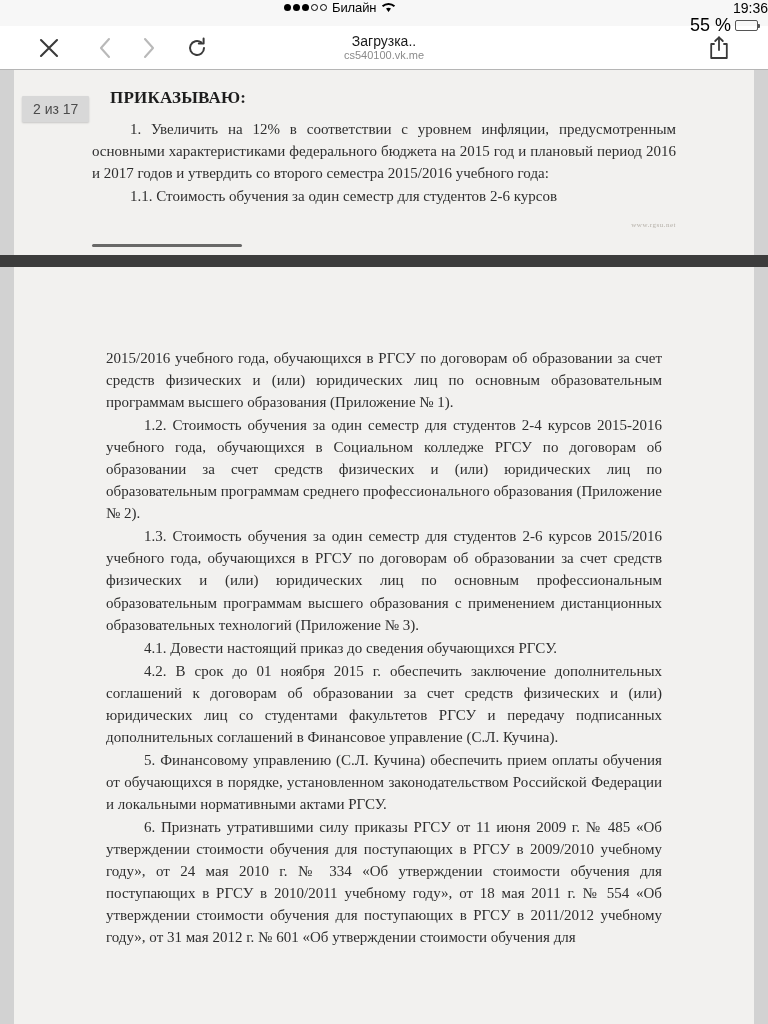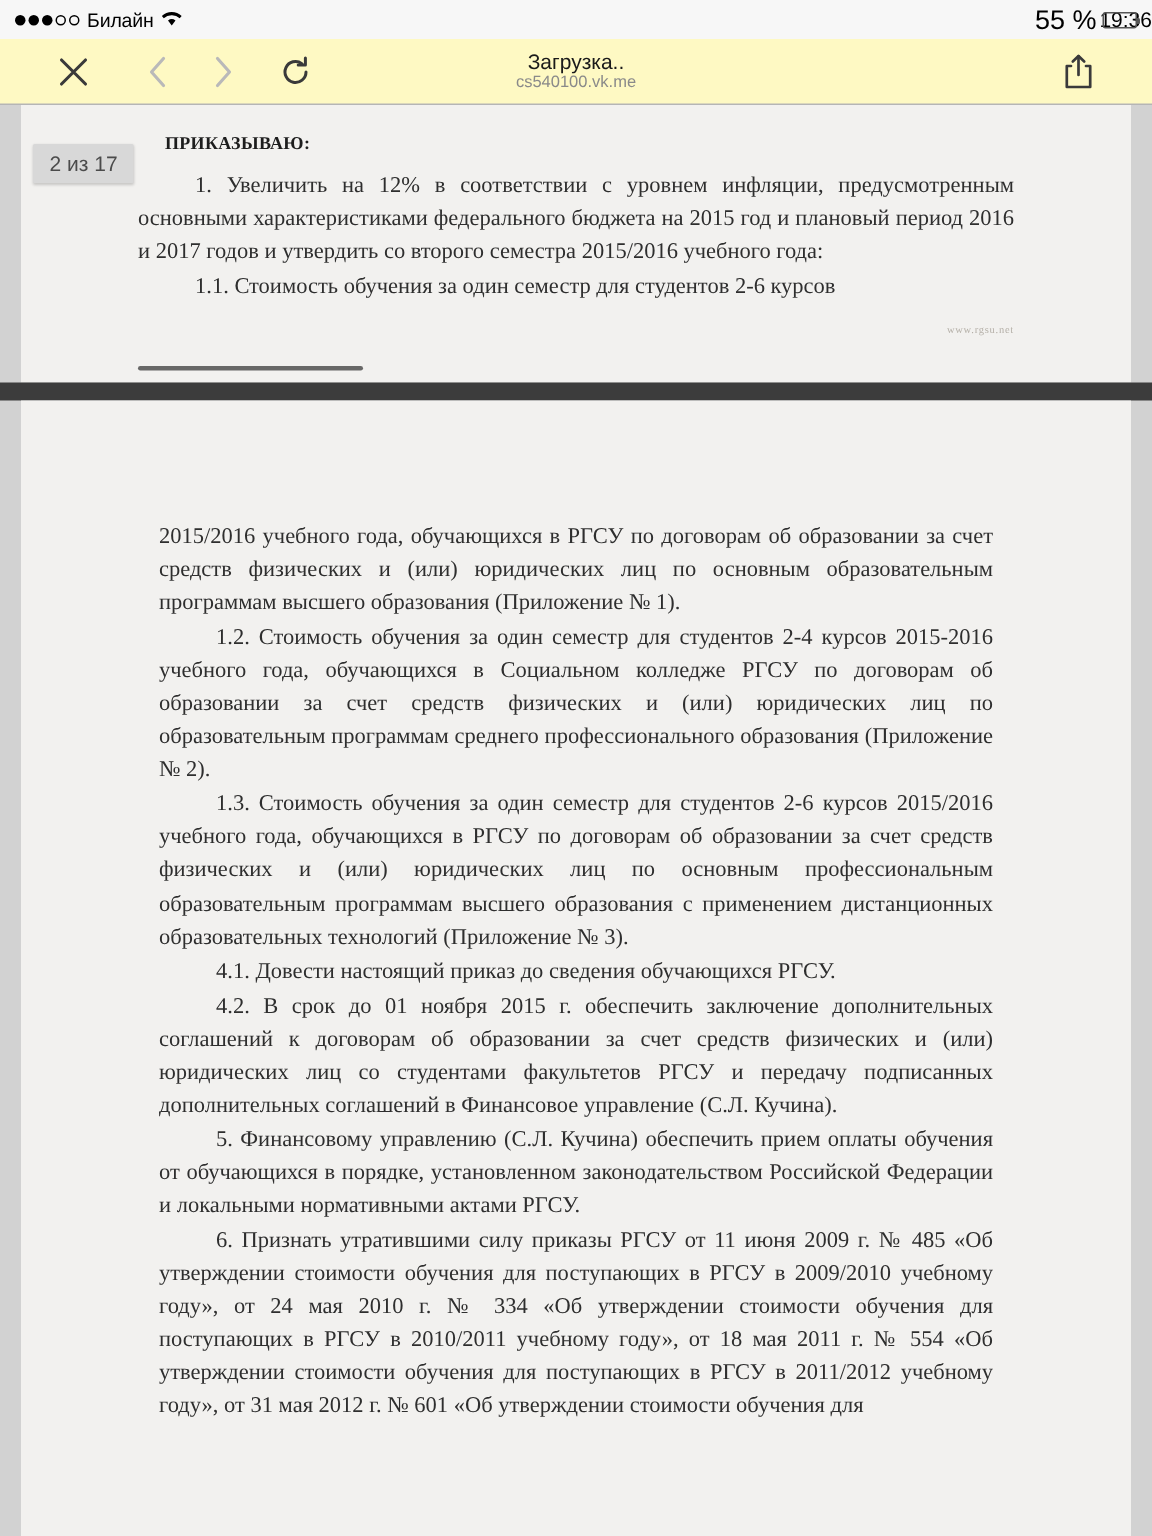--- a/index.html
+++ b/index.html
@@ -18,20 +18,21 @@
   .status-bar {
     height: 26px;
     background: #f7f7f7;
     display: flex;
     align-items: center;
     padding: 0 10px;
     font-size: 14px;
     color: #000;
     position: relative;
     box-sizing: border-box;
+    flex-direction: column;
   }
   .status-left {
     display: flex;
     align-items: center;
     gap: 5px;
     min-width: 200px;
   }
   .signal-dots {
     display: flex;
     align-items: center;
@@ -94,21 +95,21 @@
   }
   .battery-fill {
     height: 100%;
     background: #555;
     border-radius: 1px;
   }
 
   
   .toolbar {
     height: 44px;
-    background: #fef9c3;
+    background: #ffffff;
     border-bottom: 1px solid #b5b5b5;
     display: flex;
     align-items: center;
     padding: 0 32px;
     position: relative;
     box-sizing: border-box;
   }
   .tb-btn {
     width: 34px;
     height: 34px;
@@ -179,21 +180,21 @@
     left: 14px;
     right: 14px;
     bottom: 0;
     padding: 80px 92px 0 92px;
     overflow: hidden;
   }
 
   .doc-h {
     font-family: "Liberation Serif", serif;
     font-weight: bold;
-    font-size: 12px;
+    font-size: 17px;
     margin: 0 0 10px 18px;
     letter-spacing: 0.2px;
     color: #1d1d1d;
   }
   .doc-p {
     font-family: "Liberation Serif", serif;
     font-size: 15px;
     line-height: 1.47;
     margin: 0 0 1px 0;
     text-align: justify;

